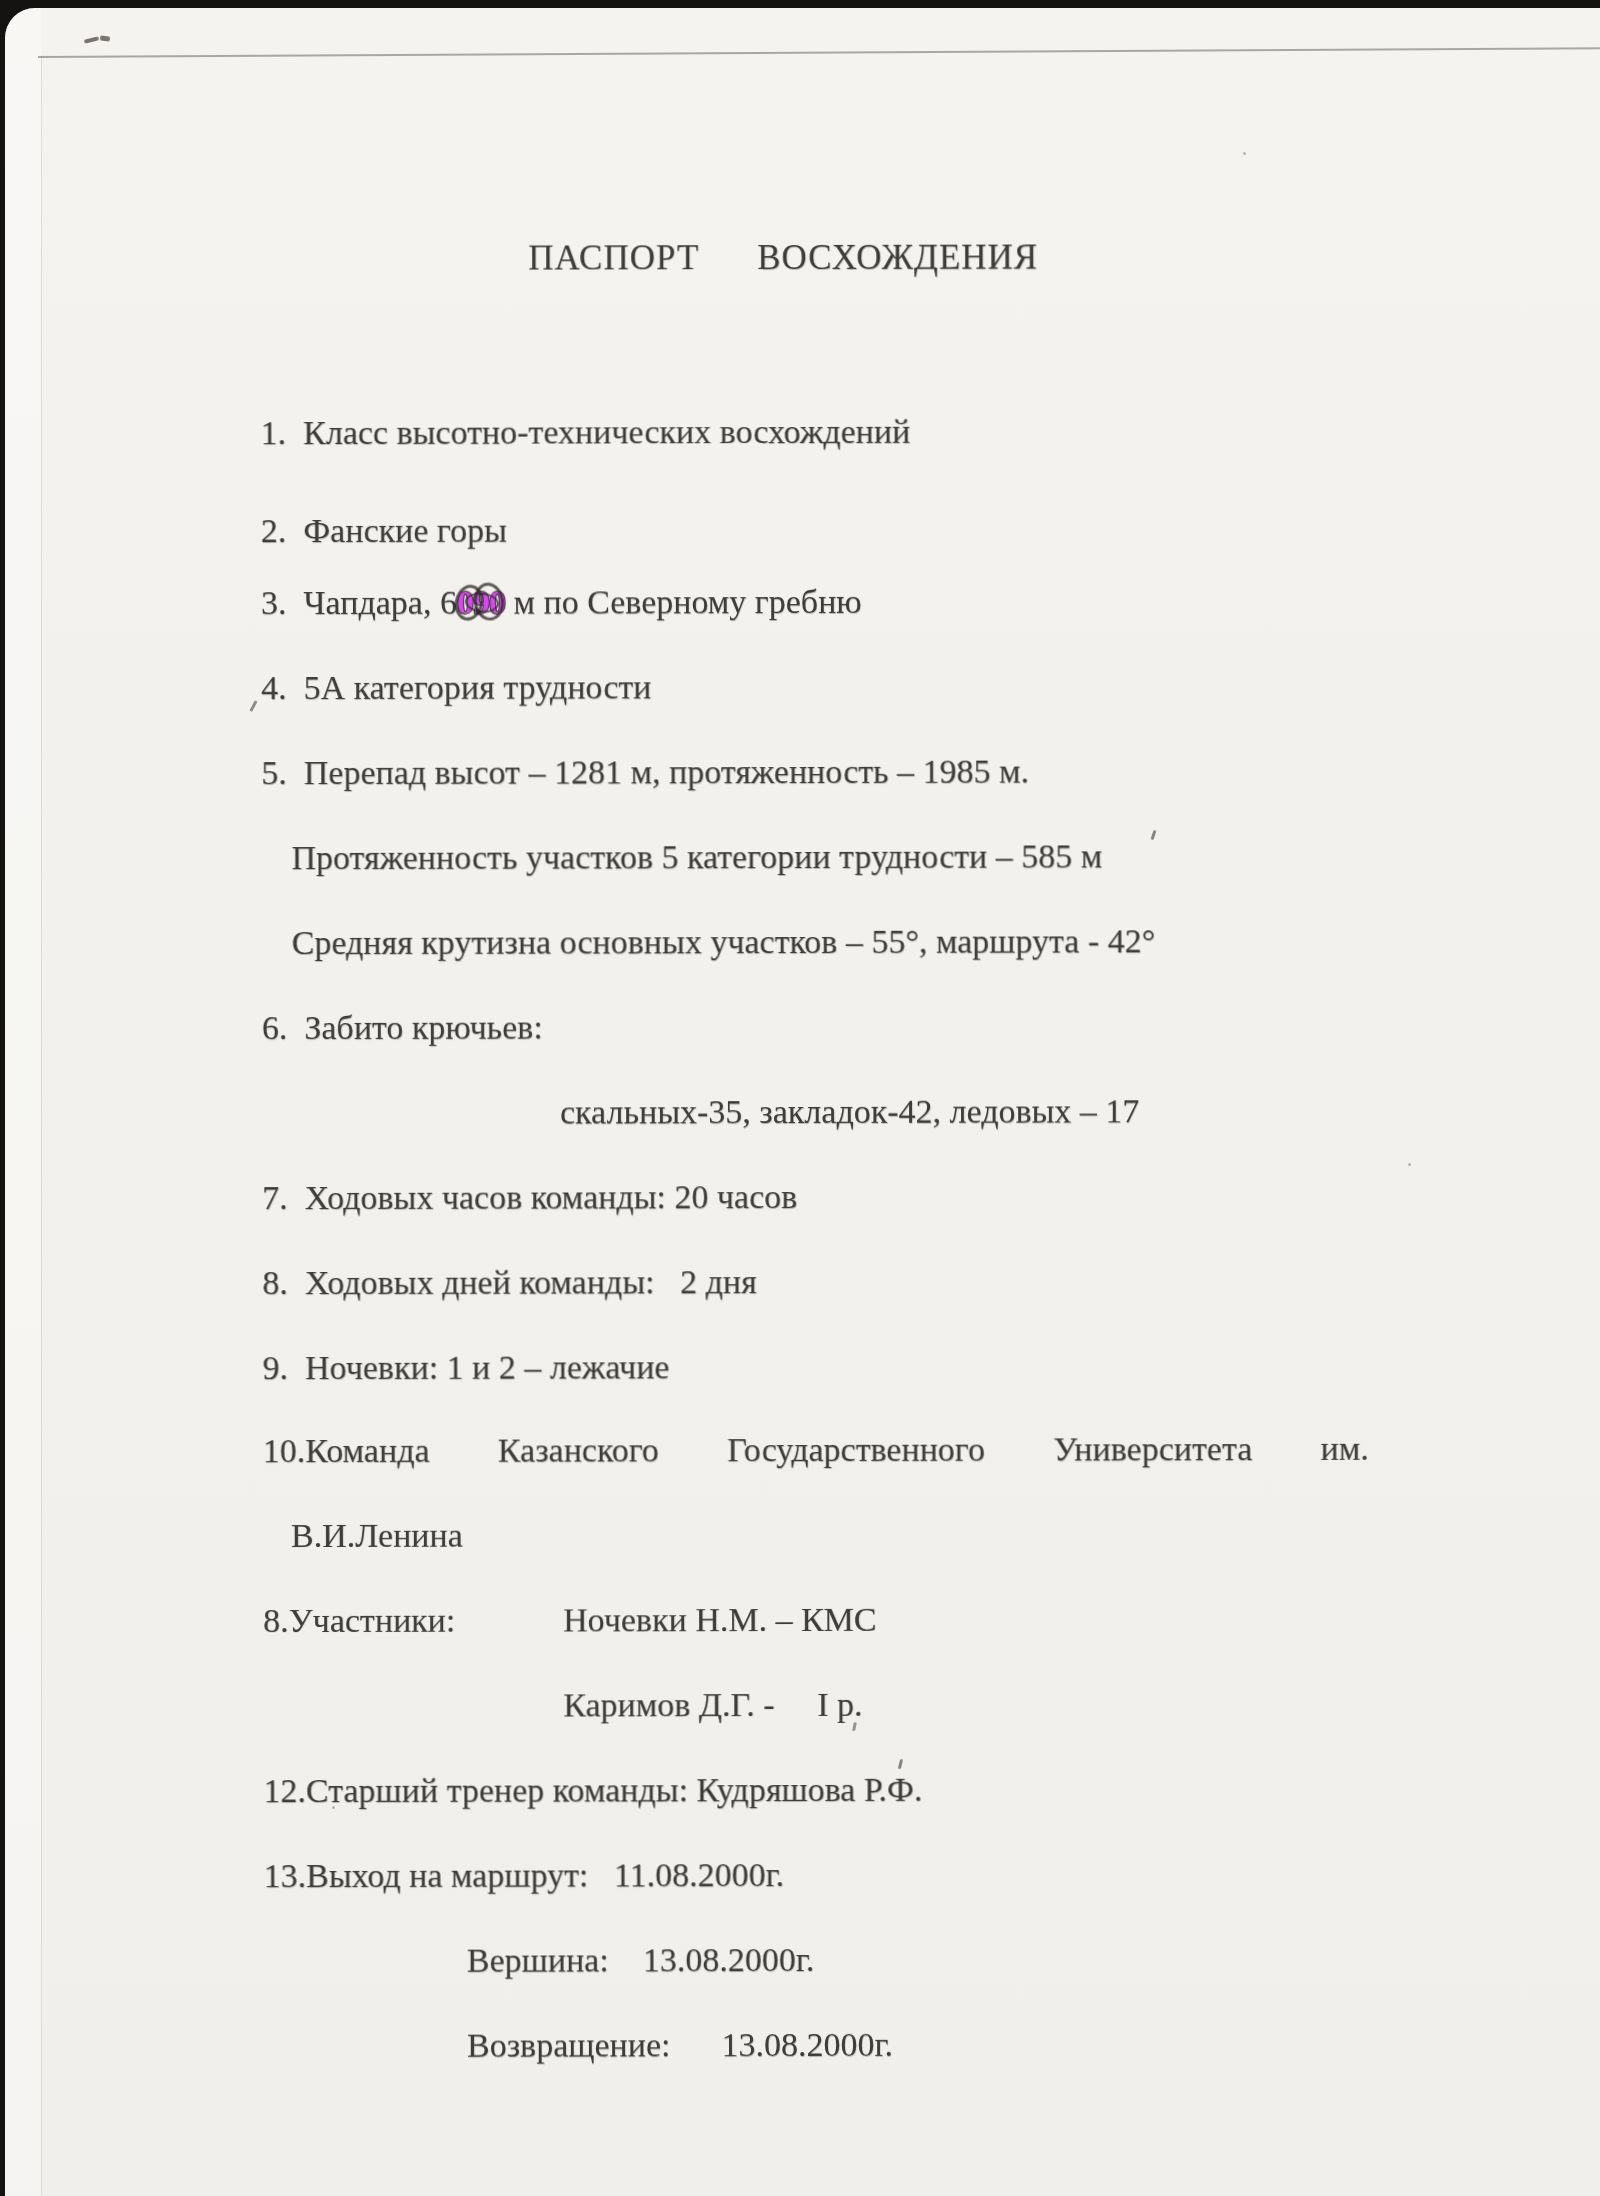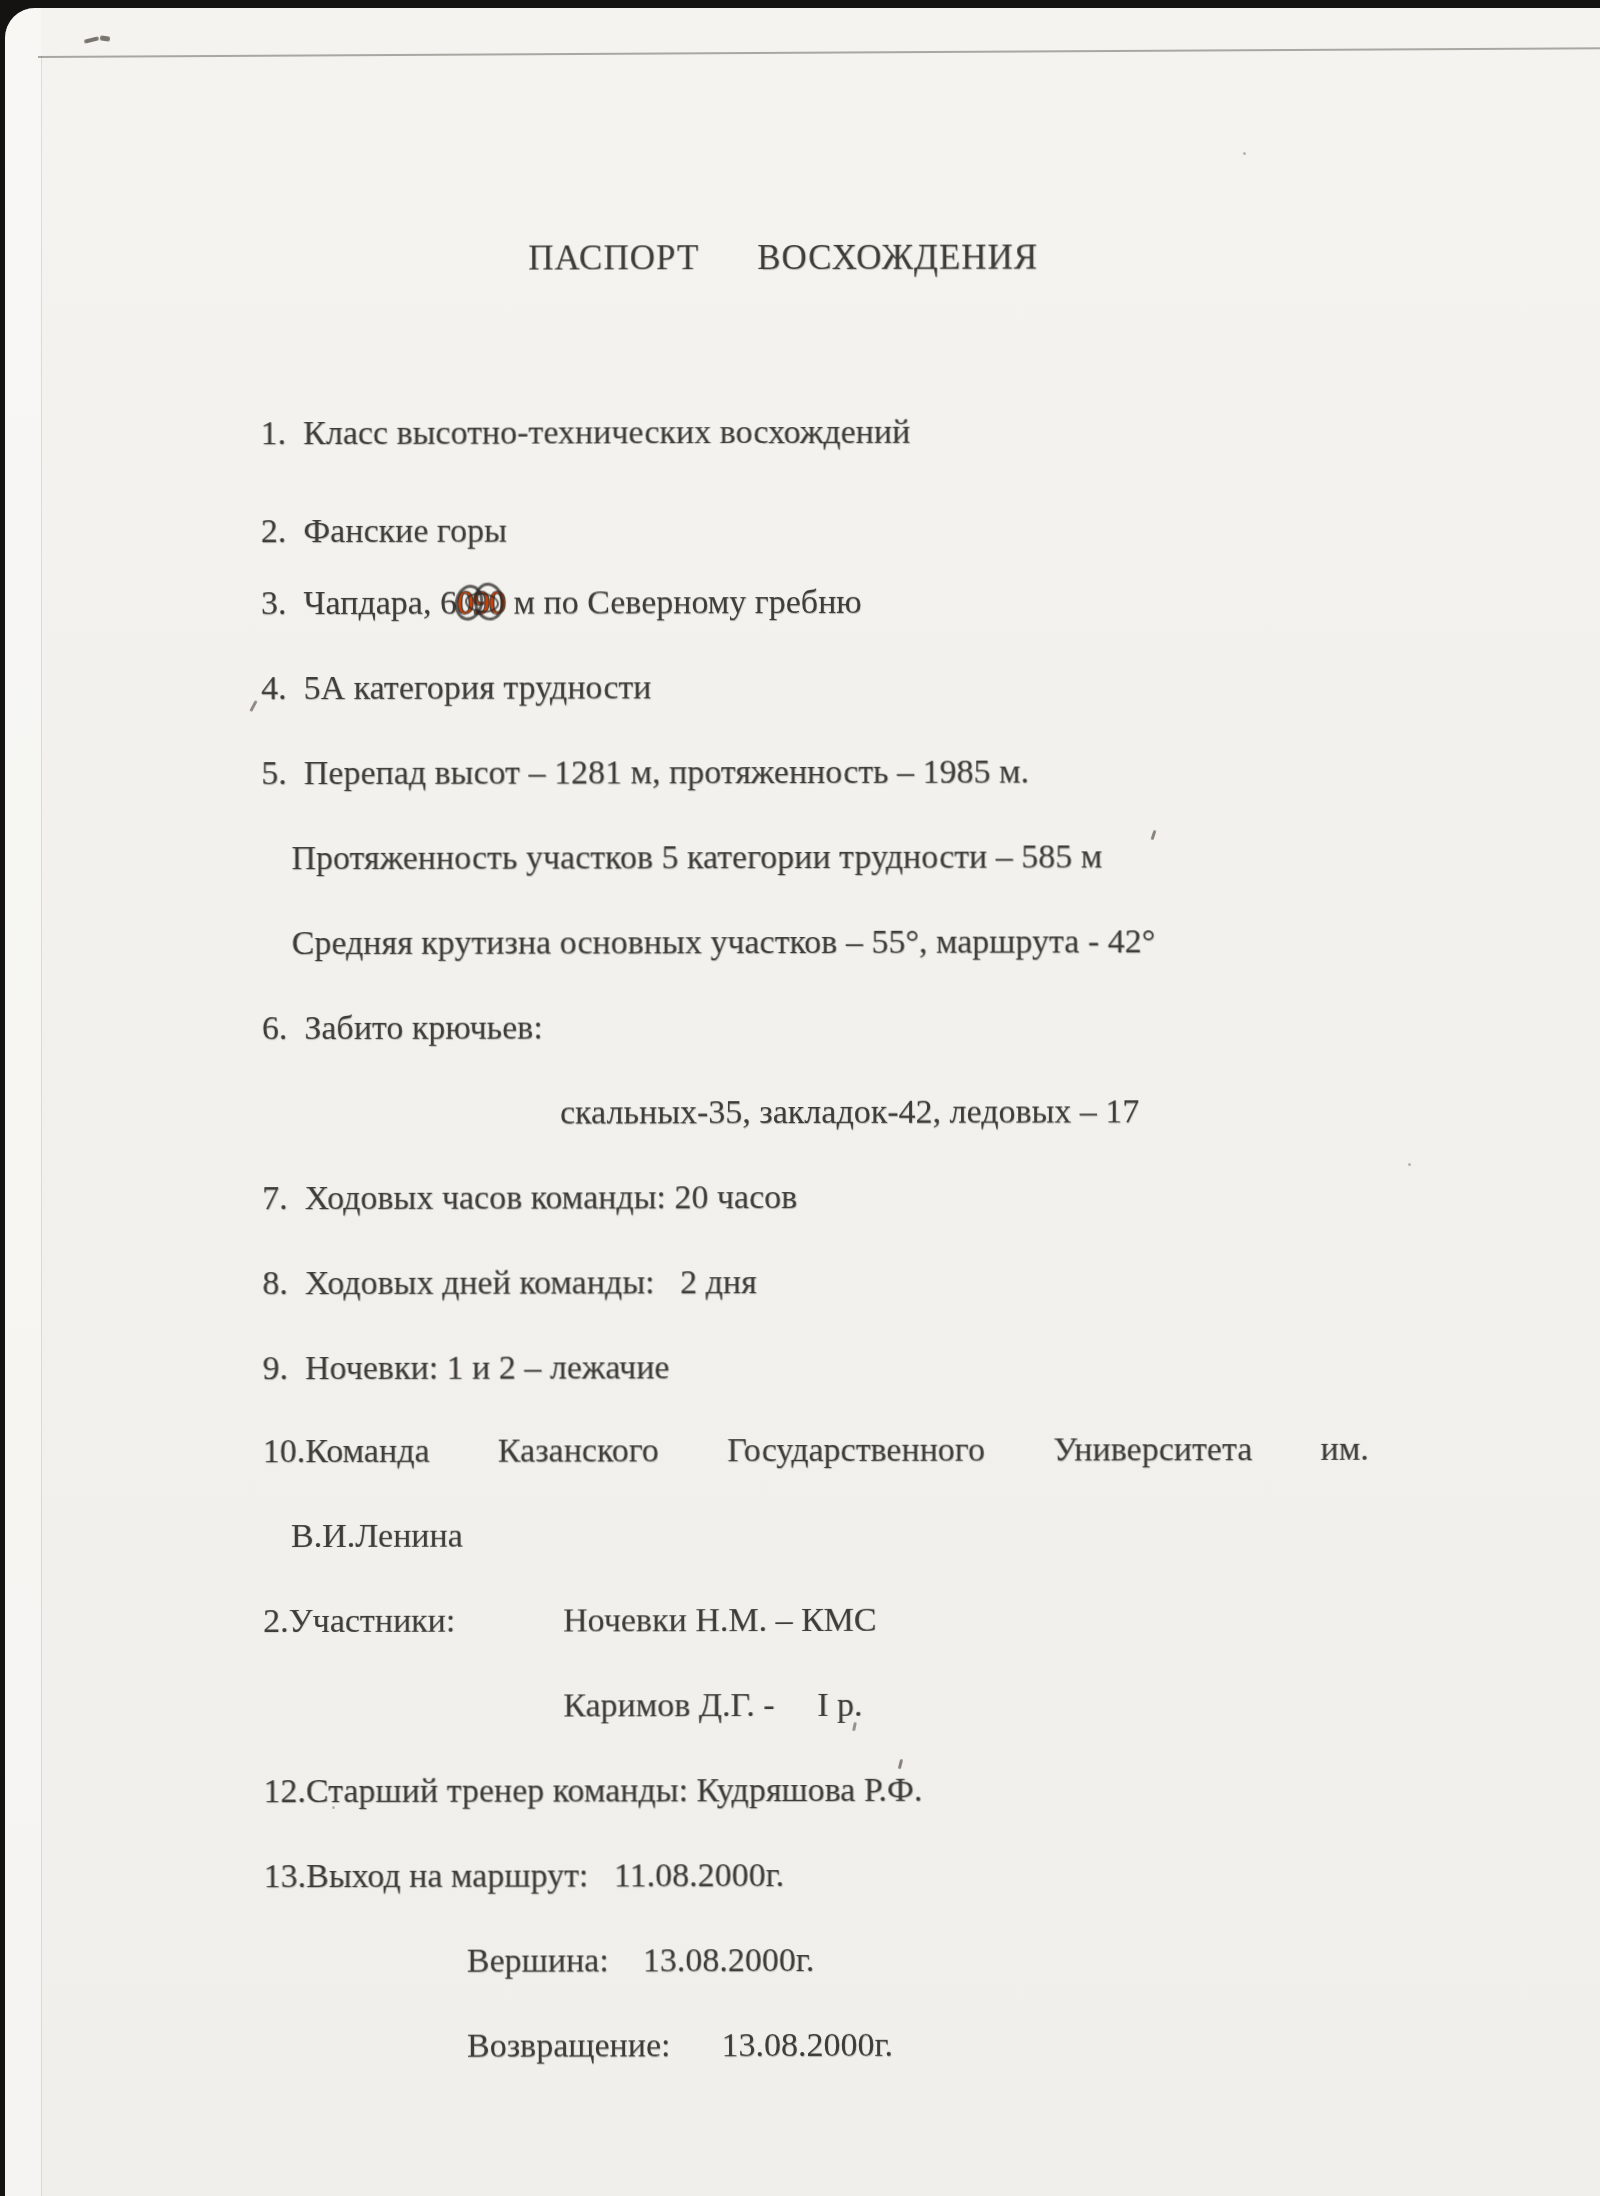--- a/index.html
+++ b/index.html
@@ -46,21 +46,21 @@
     white-space:pre;
   }
   .justified{
     white-space:normal;
     width:1106px;
     text-align:justify;
     text-align-last:justify;
   }
   .scribble{position:relative;display:inline-block;}
   .scribble-digits{
-    font-weight:400;letter-spacing:-1px;color:#c2410c;
+    font-weight:700;letter-spacing:-1px;color:#d946ef;
     text-shadow:1px 0 1px #343230,-1px 1px 1px #3a3834,0 -1px 1px #343230;
   }
   .loop{
     position:absolute;border:3px solid rgba(40,38,35,0.75);
     border-radius:50%;filter:blur(0.7px);
   }
   .loop1{left:-2px;top:2px;width:22px;height:30px;transform:rotate(12deg);}
   .loop2{left:17px;top:0px;width:24px;height:32px;transform:rotate(-8deg);}
   .loop3{left:8px;top:10px;width:30px;height:16px;transform:rotate(6deg);border-width:2px;}
   .mark{position:absolute;background:#5a5650;border-radius:2px;filter:blur(0.7px);opacity:0.8;}
@@ -116,21 +116,21 @@
 
   <div class="line" style="left:262px;top:1177px;">7.  Ходовых часов команды: 20 часов</div>
 
   <div class="line" style="left:262px;top:1262px;">8.  Ходовых дней команды:   2 дня</div>
 
   <div class="line" style="left:262px;top:1347px;">9.  Ночевки: 1 и 2 – лежачие</div>
 
   <div class="line justified" style="left:262px;top:1430px;">10.Команда Казанского Государственного Университета им.</div>
   <div class="line" style="left:290px;top:1515px;">В.И.Ленина</div>
 
-  <div class="line" style="left:262px;top:1600px;">2.Участники:</div>
+  <div class="line" style="left:262px;top:1600px;">8.Участники:</div>
   <div class="line" style="left:562px;top:1600px;">Ночевки Н.М. – КМС</div>
   <div class="line" style="left:562px;top:1685px;">Каримов Д.Г. -     I р.</div>
 
   <div class="line" style="left:262px;top:1770px;">12.Старший тренер команды: Кудряшова Р.Ф.</div>
 
   <div class="line" style="left:262px;top:1855px;">13.Выход на маршрут:   11.08.2000г.</div>
   <div class="line" style="left:465px;top:1940px;">Вершина:    13.08.2000г.</div>
   <div class="line" style="left:465px;top:2025px;">Возвращение:      13.08.2000г.</div>
 
 </div>

